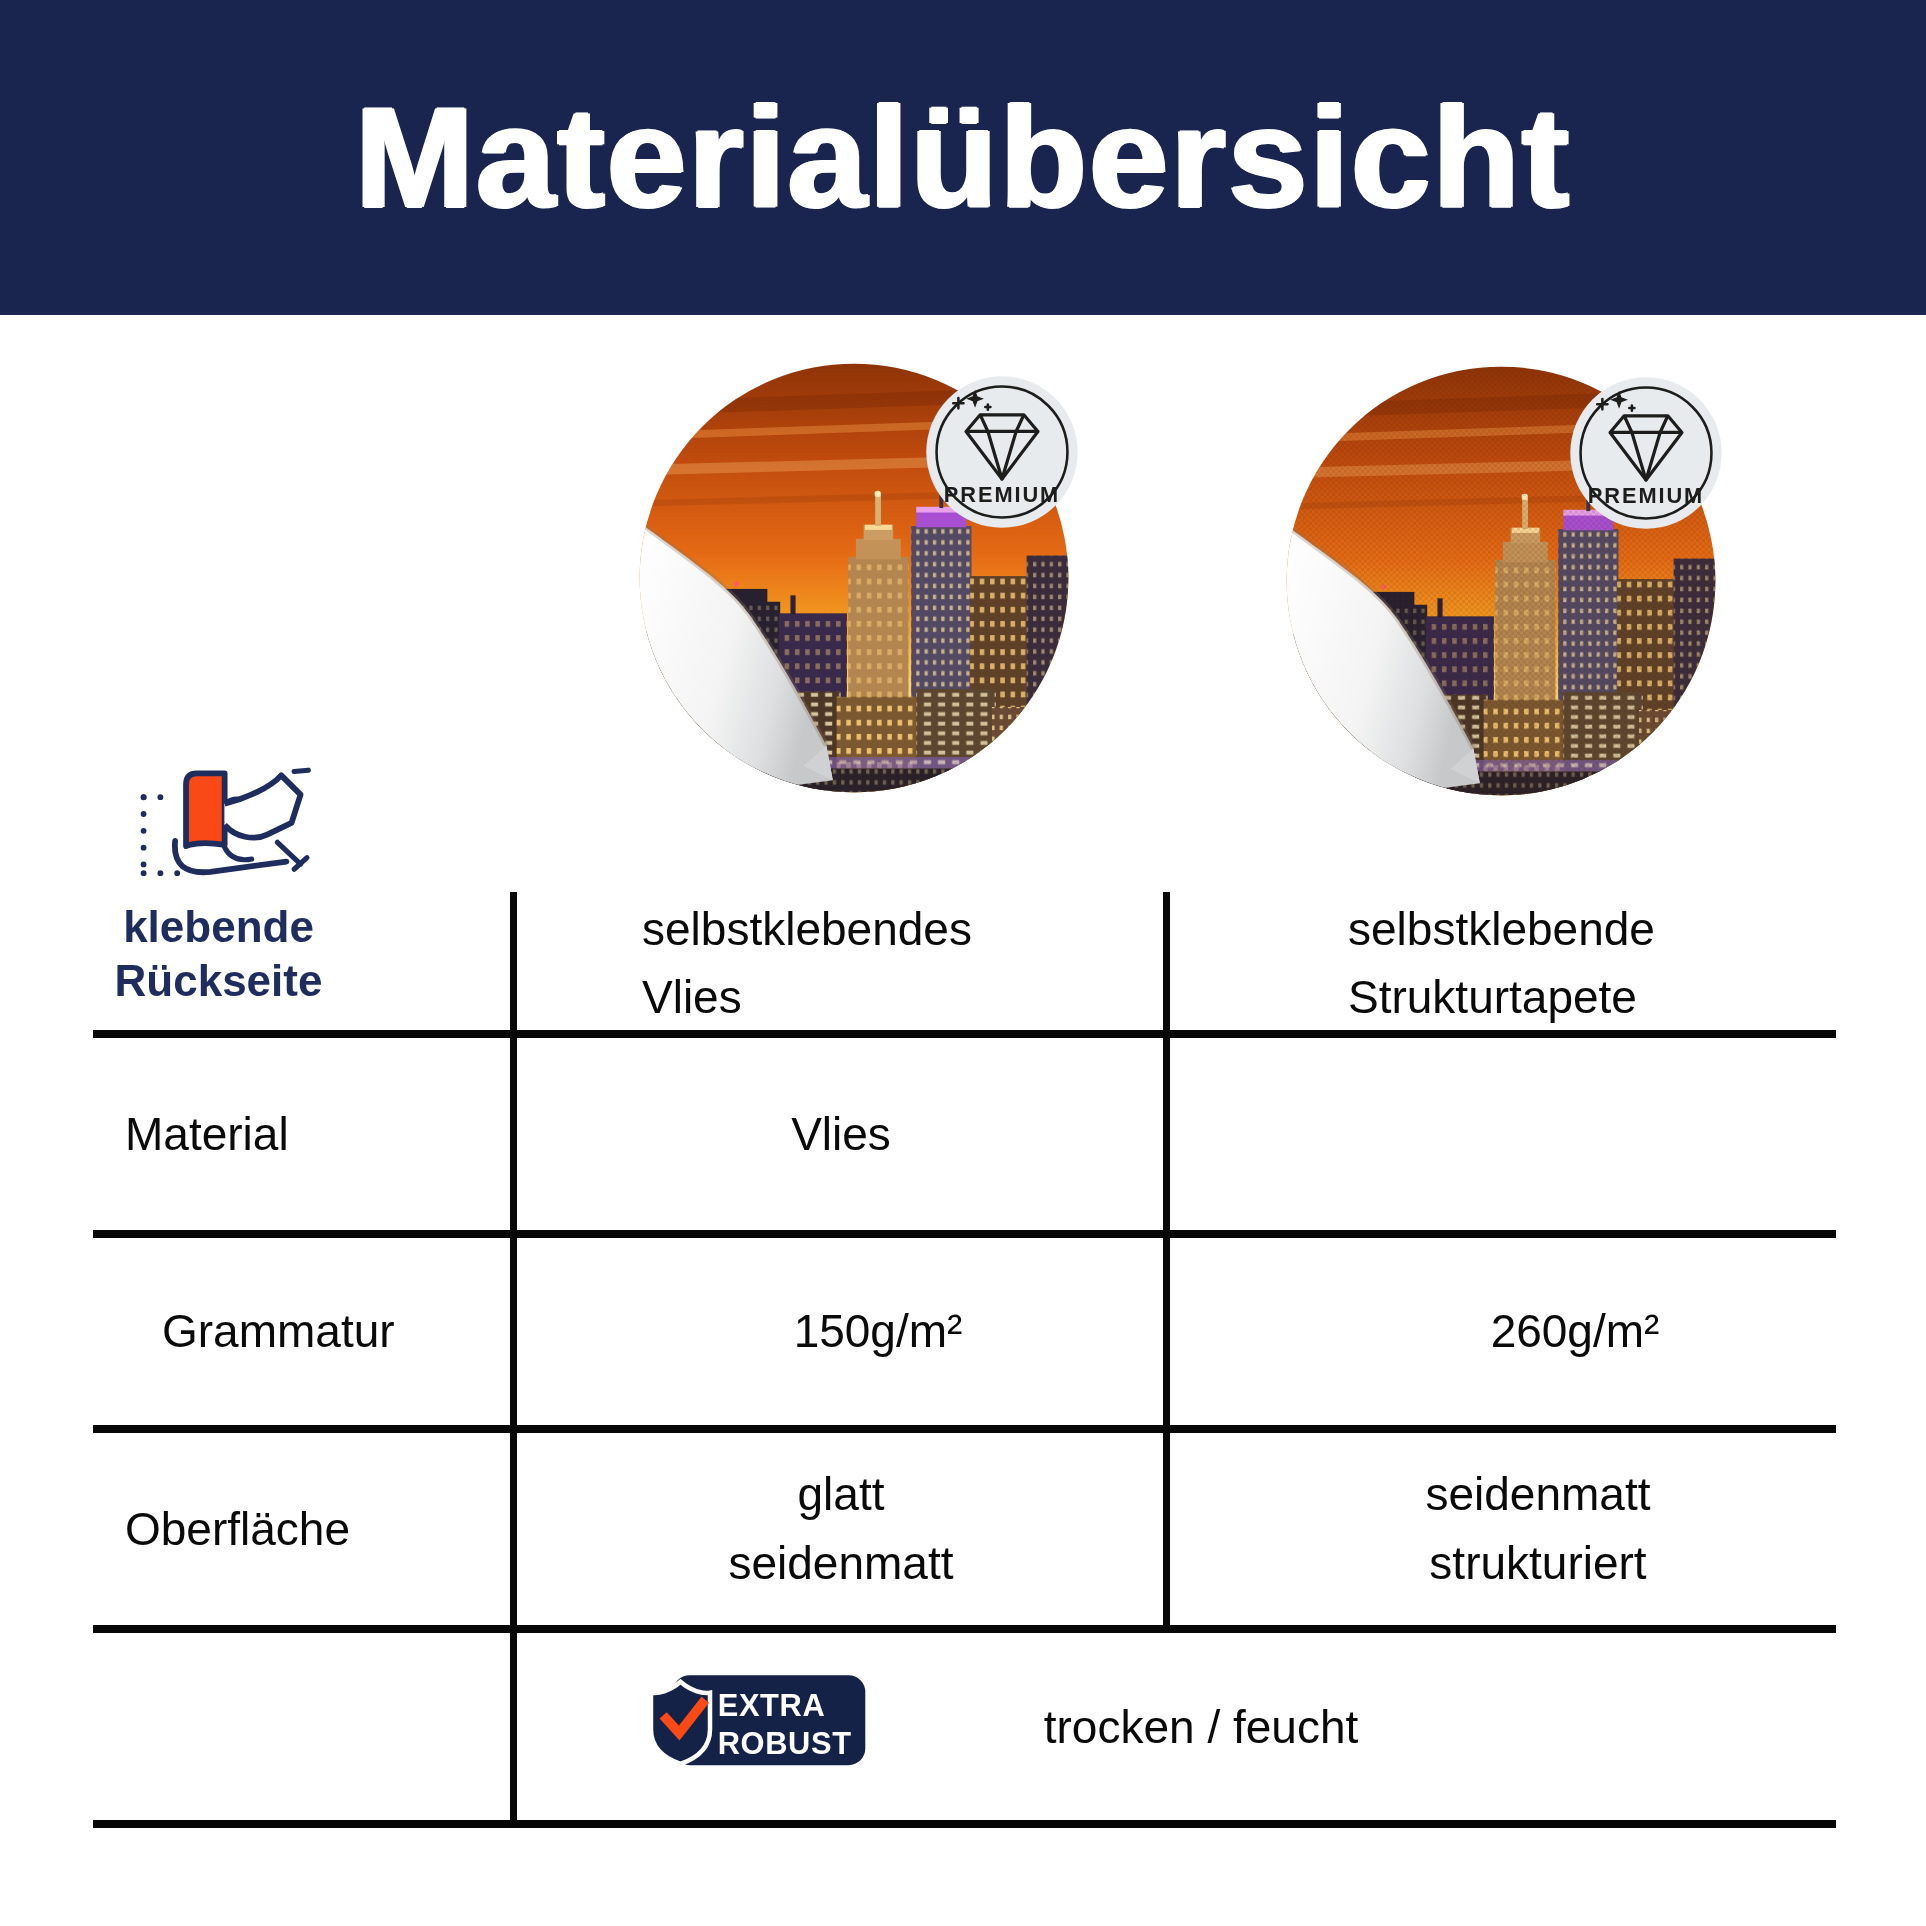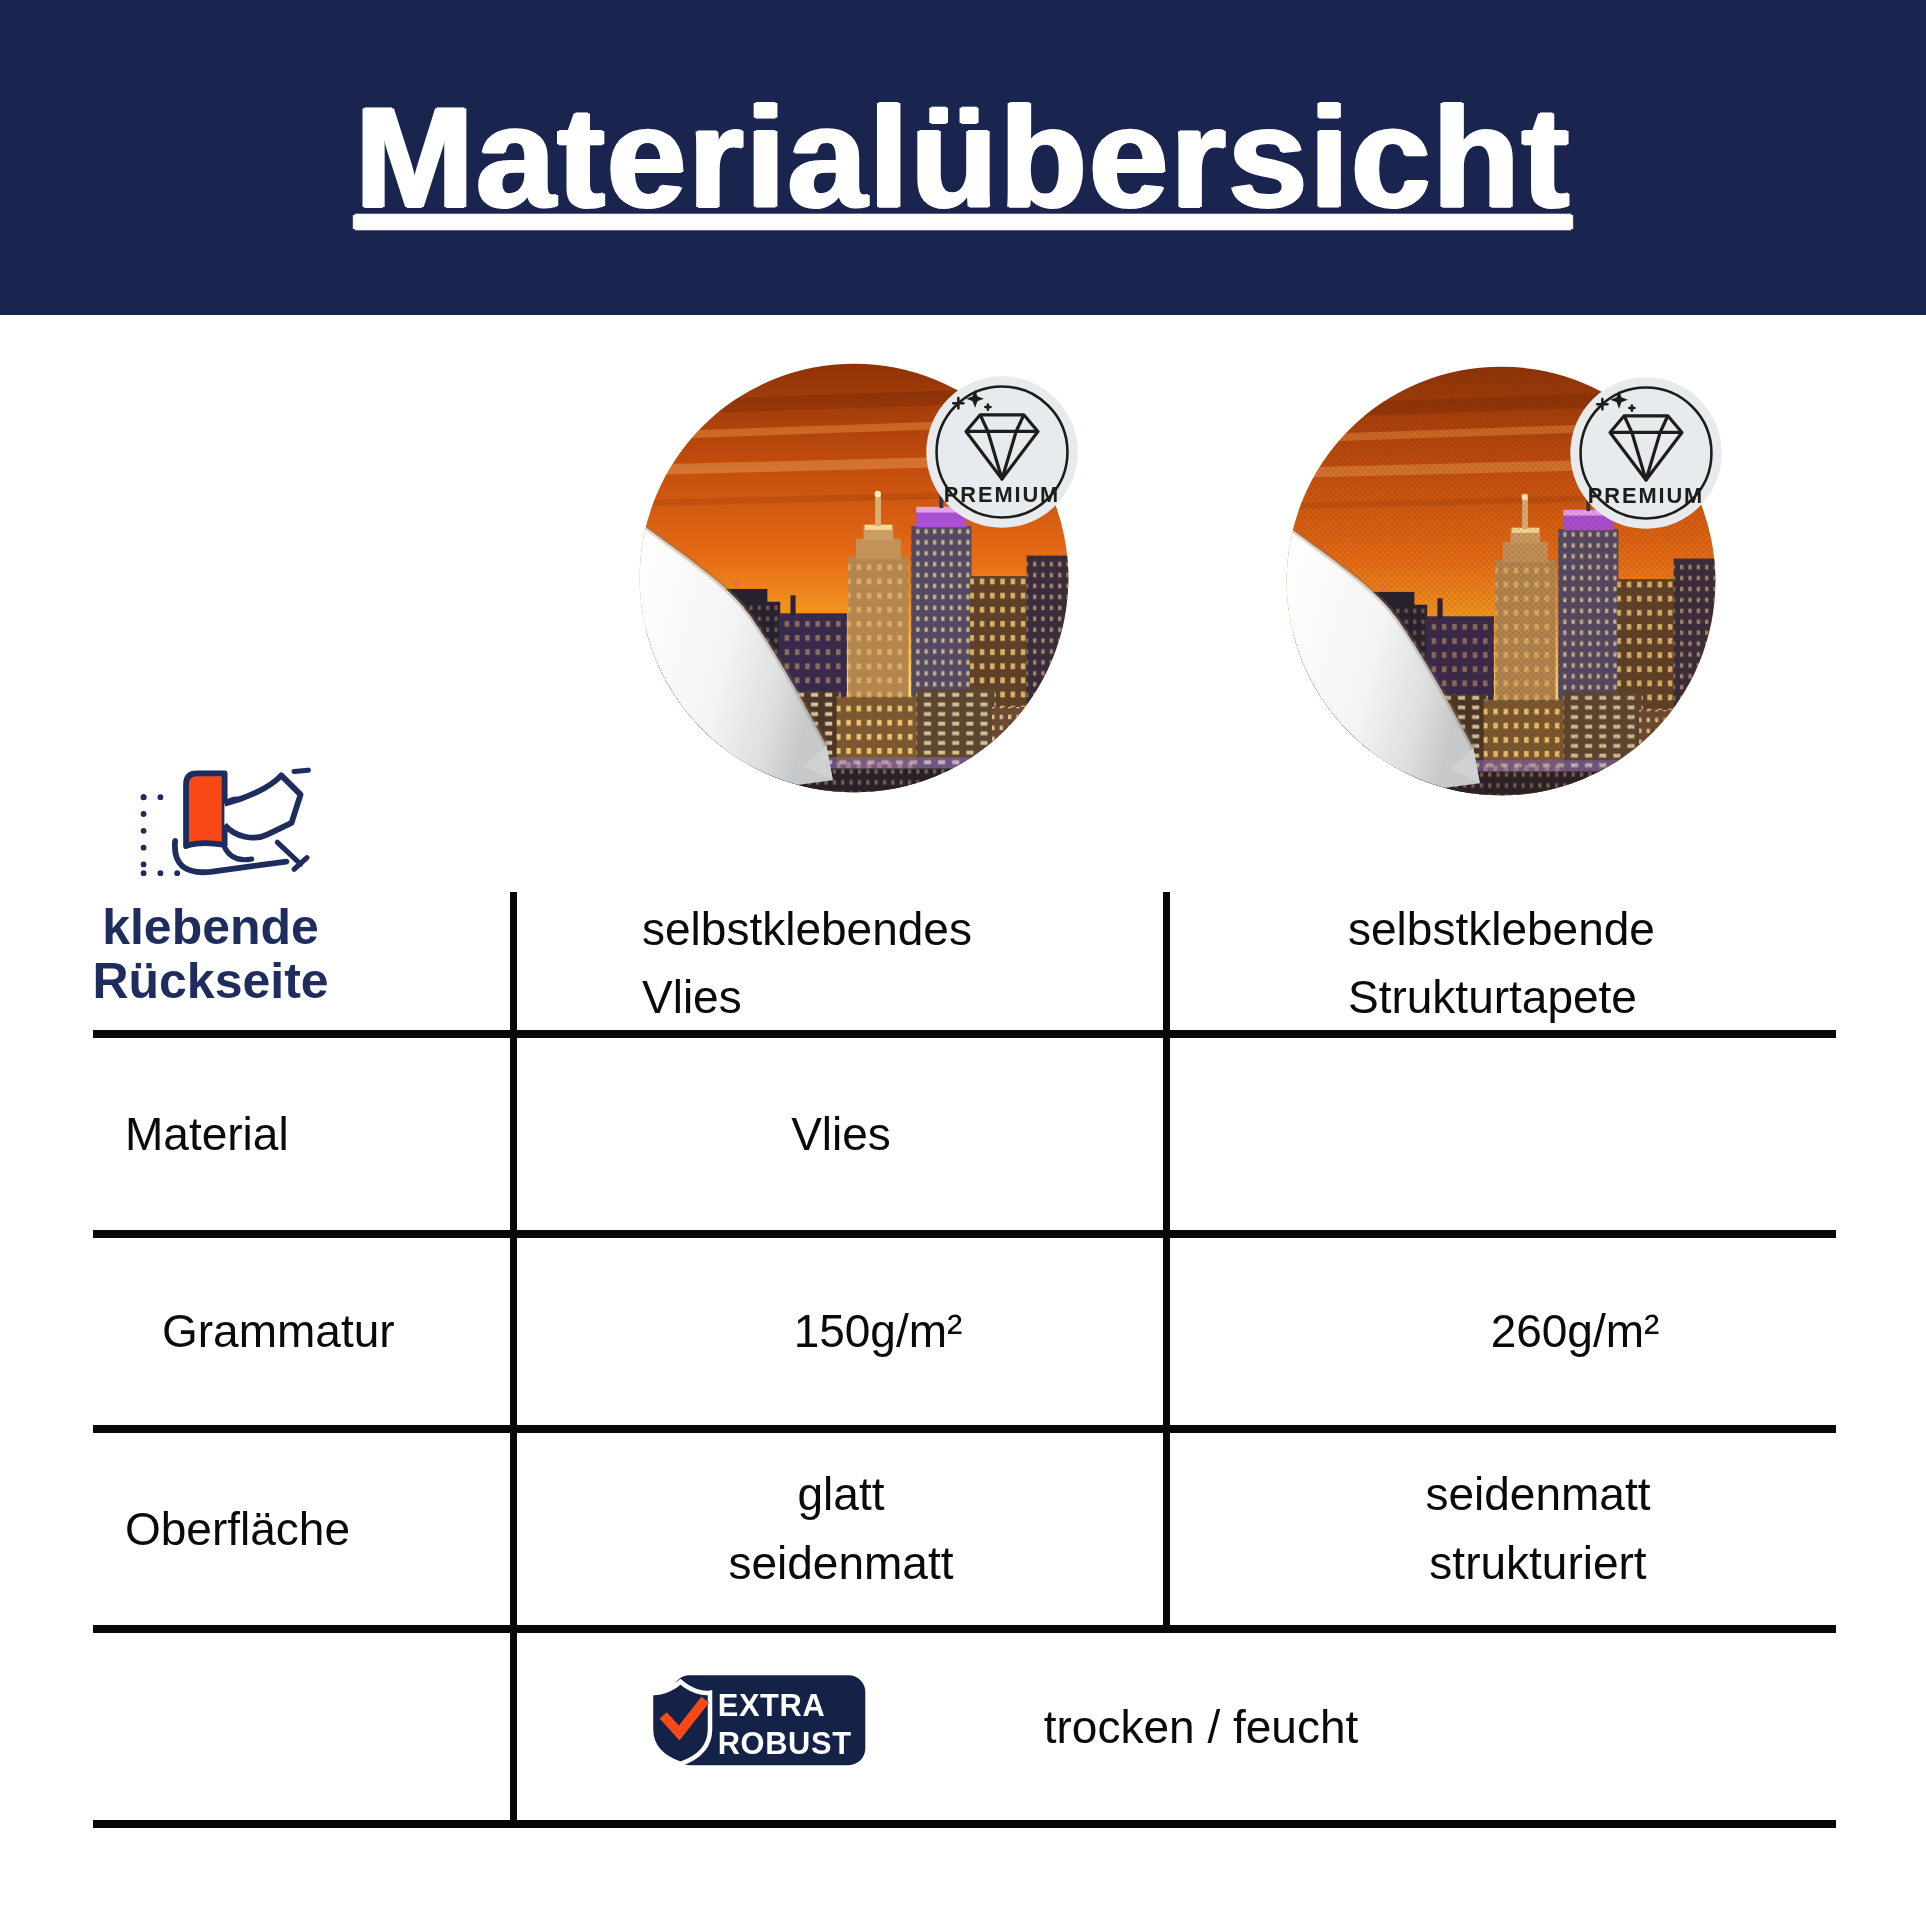--- a/index.html
+++ b/index.html
@@ -3,34 +3,34 @@
 <meta charset="utf-8">
 <style>
   html,body{margin:0;padding:0;background:#fff;}
   #canvas{position:relative;width:1926px;height:1926px;background:#ffffff;overflow:hidden;
           font-family:"Liberation Sans","DejaVu Sans",sans-serif;}
 
   
   .topbar{position:absolute;left:0;top:0;width:1926px;height:315px;background:#19254f;
           display:flex;align-items:center;justify-content:center;}
   .title{margin:4px;color:#ffffff;font-size:143px;font-weight:bold;letter-spacing:1.9px;
-         text-shadow:1.9px 0 0 #fff,-1.9px 0 0 #fff,0 1.3px 0 #fff,0 -1.3px 0 #fff;text-decoration:underline;}
+         text-shadow:1.9px 0 0 #fff,-1.9px 0 0 #fff,0 1.3px 0 #fff,0 -1.3px 0 #fff;}
 
   
   .product{position:absolute;width:430px;height:430px;margin:0;}
   .p1{left:639px;top:363px;}
   .p2{left:1286px;top:366px;}
   .badge{position:absolute;width:154px;height:154px;}
   .b1{left:925px;top:375px;}
   .b2{left:1569px;top:376px;}
 
   
   .back-icon{position:absolute;left:132px;top:765px;width:193px;height:132px;}
-  .back-label{position:absolute;left:72px;top:900px;width:277px;text-align:center;
-              font-weight:bold;font-size:50px;line-height:54px;color:#1e2c5e;}
+  .back-label{position:absolute;left:80px;top:900px;width:277px;text-align:center;
+              font-weight:bold;font-size:44px;line-height:54px;color:#1e2c5e;}
 
   
   .hl{position:absolute;left:93px;width:1743px;height:7.7px;background:#070707;}
   .vl{position:absolute;width:7px;background:#070707;}
 
   
   .cell{position:absolute;display:flex;flex-direction:column;justify-content:center;
         font-size:46px;color:#0a0a0a;}
   .lab{left:125px;width:372px;align-items:flex-start;text-align:right;}
   .c2{left:520px;width:642px;align-items:center;text-align:center;}

